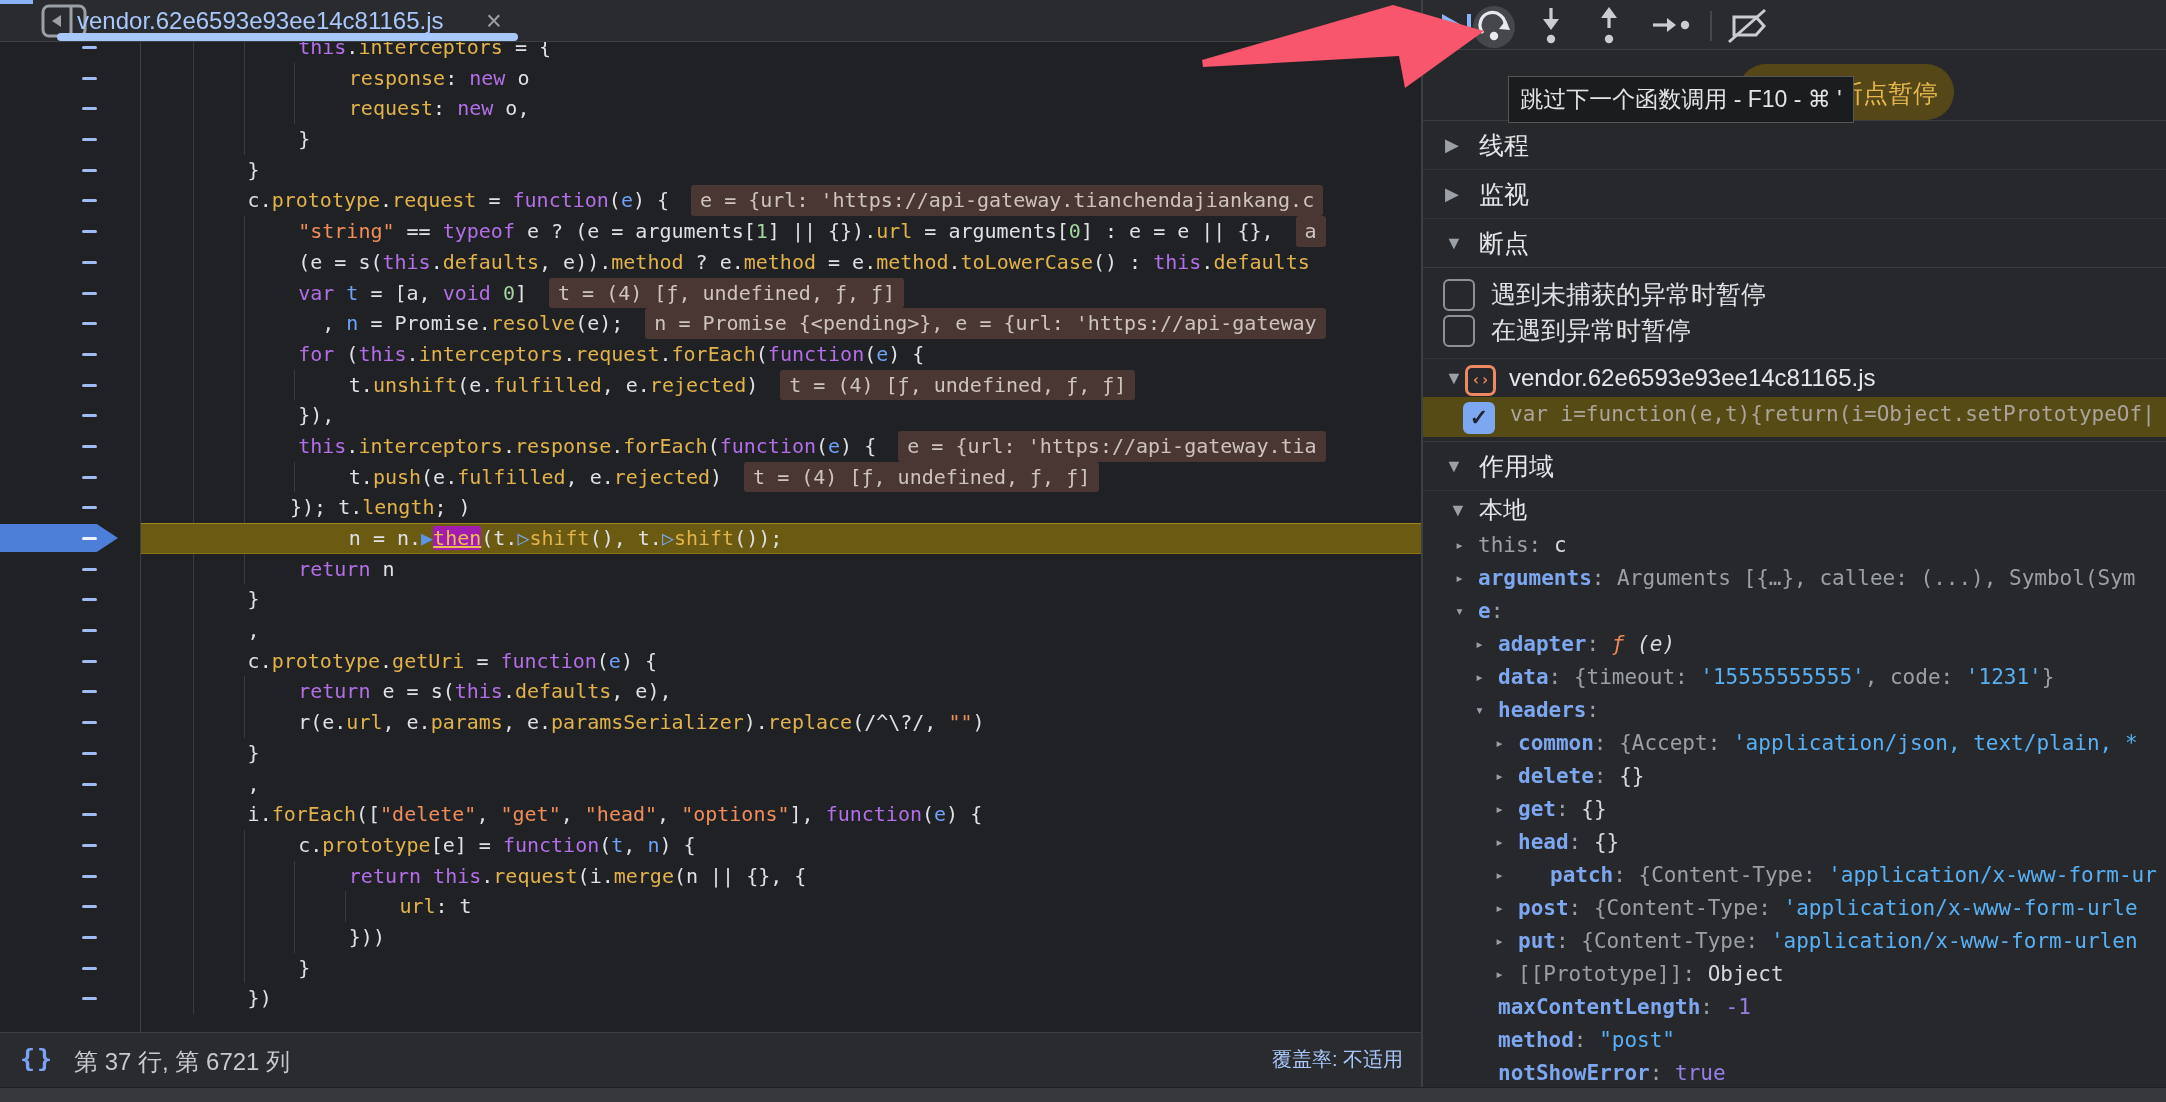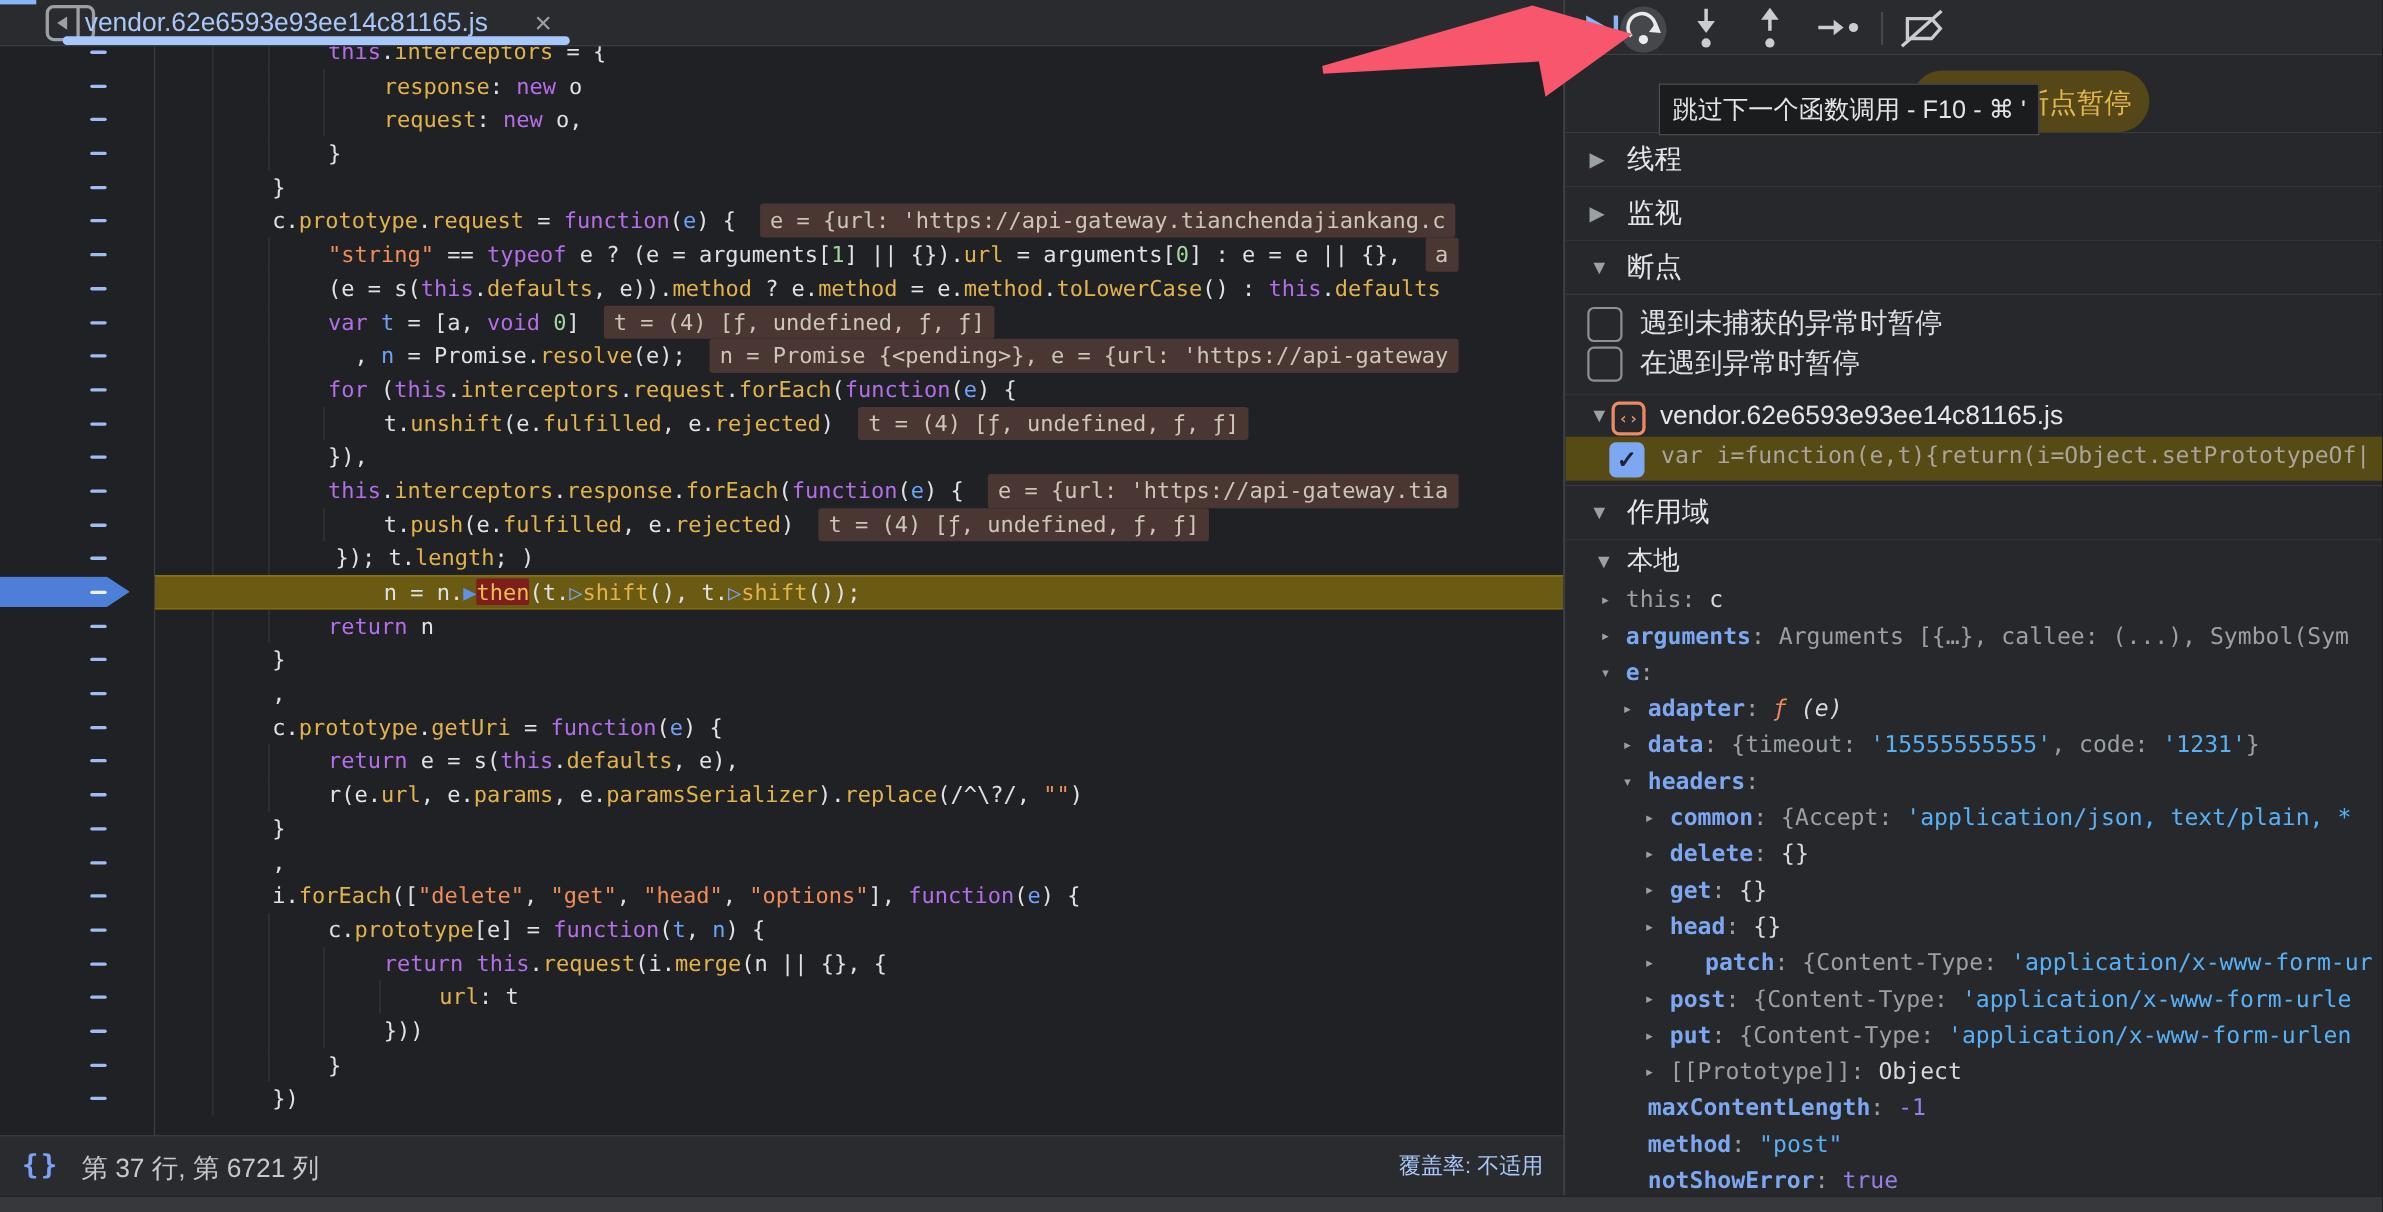--- a/index.html
+++ b/index.html
@@ -10,21 +10,21 @@
   #code-lines{position:absolute;left:0;top:32px;width:100%;}
   .code-line{position:relative;height:30.7px;white-space:pre;
              font-family:"DejaVu Sans Mono","Liberation Mono",monospace;font-size:20px;line-height:30.7px;color:#dfe1e5;}
   .guide{position:absolute;top:0;bottom:0;width:1px;background:#3a3b3e;}
   .gutter-dash{position:absolute;left:82px;top:14px;width:15px;height:3px;border-radius:2px;background:#9fbdf2;}
   .code-text{position:absolute;top:0;white-space:pre;}
   .eval-box{display:inline-block;background:#4a3733;color:#cdc5bc;border-radius:3px;padding:0 9px;margin-left:22px;}
   .tk-k{color:#b36ee8}.tk-p{color:#e2b34b}.tk-s{color:#ef8e5a}.tk-n{color:#a5d6a1}
   .tk-b{color:#6ea2f8}.tk-d{color:#dfe1e5}
   .tk-m{color:#5c93e8}.tk-o{color:#7aa7f0}
-  .tk-sel{background:#7f1d1d;color:#e8c050;border-radius:2px;}
+  .tk-sel{background:#a21caf;color:#e8c050;border-radius:2px;text-decoration:underline;}
   .code-line.paused .line-bg{position:absolute;left:140px;right:0;top:0;bottom:0;background:#6a5a12;
       border-top:1px solid #9c8420;border-bottom:1px solid #8a7410;}
   .paused-marker{position:absolute;left:0;top:1px;width:118px;height:28px;background:#4e7fd8;
       clip-path:polygon(0 0,82% 0,100% 50%,82% 100%,0 100%);}
   .code-line.paused .gutter-dash{background:#eef2f8;z-index:3;}
   
   #tab-bar{position:absolute;left:0;top:0;width:1421px;height:41px;background:#2a2b2e;border-bottom:1px solid #3c4043;z-index:5;}
   #corner-accent{position:absolute;left:0;top:0;width:33px;height:4px;background:#8ab4f8;}
   #nav-toggle{position:absolute;left:37px;top:2px;width:54px;height:38px;}
   #tab{position:absolute;left:60px;top:0;height:41px;}
@@ -89,21 +89,21 @@
         <div class="code-line"><span class="guide" style="left: 193px;"></span><span class="gutter-dash"></span><span class="code-text" style="left: 247.6px;"><span class="tk-d">c.</span><span class="tk-p">prototype</span><span class="tk-d">.</span><span class="tk-p">request</span><span class="tk-d"> = </span><span class="tk-k">function</span><span class="tk-d">(</span><span class="tk-b">e</span><span class="tk-d">) {</span><span class="eval-box">e = {url: 'https://api-gateway.tianchendajiankang.c</span></span></div>
         <div class="code-line"><span class="guide" style="left: 193px;"></span><span class="guide" style="left: 243.6px;"></span><span class="gutter-dash"></span><span class="code-text" style="left: 298.2px;"><span class="tk-s">"string"</span><span class="tk-d"> == </span><span class="tk-k">typeof</span><span class="tk-d"> e ? (e = arguments[</span><span class="tk-n">1</span><span class="tk-d">] || {}).</span><span class="tk-p">url</span><span class="tk-d"> = arguments[</span><span class="tk-n">0</span><span class="tk-d">] : e = e || {},</span><span class="eval-box">a</span></span></div>
         <div class="code-line"><span class="guide" style="left: 193px;"></span><span class="guide" style="left: 243.6px;"></span><span class="gutter-dash"></span><span class="code-text" style="left: 298.2px;"><span class="tk-d">(e = s(</span><span class="tk-k">this</span><span class="tk-d">.</span><span class="tk-p">defaults</span><span class="tk-d">, e)).</span><span class="tk-p">method</span><span class="tk-d"> ? e.</span><span class="tk-p">method</span><span class="tk-d"> = e.</span><span class="tk-p">method</span><span class="tk-d">.</span><span class="tk-p">toLowerCase</span><span class="tk-d">() : </span><span class="tk-k">this</span><span class="tk-d">.</span><span class="tk-p">defaults</span></span></div>
         <div class="code-line"><span class="guide" style="left: 193px;"></span><span class="guide" style="left: 243.6px;"></span><span class="gutter-dash"></span><span class="code-text" style="left: 298.2px;"><span class="tk-k">var</span><span class="tk-d"> </span><span class="tk-b">t</span><span class="tk-d"> = [a, </span><span class="tk-k">void</span><span class="tk-d"> </span><span class="tk-n">0</span><span class="tk-d">]</span><span class="eval-box">t = (4) [ƒ, undefined, ƒ, ƒ]</span></span></div>
         <div class="code-line"><span class="guide" style="left: 193px;"></span><span class="guide" style="left: 243.6px;"></span><span class="gutter-dash"></span><span class="code-text" style="left: 298.2px;"><span class="tk-d">  , </span><span class="tk-b">n</span><span class="tk-d"> = Promise.</span><span class="tk-p">resolve</span><span class="tk-d">(e);</span><span class="eval-box">n = Promise {&lt;pending&gt;}, e = {url: 'https://api-gateway</span></span></div>
         <div class="code-line"><span class="guide" style="left: 193px;"></span><span class="guide" style="left: 243.6px;"></span><span class="gutter-dash"></span><span class="code-text" style="left: 298.2px;"><span class="tk-k">for</span><span class="tk-d"> (</span><span class="tk-k">this</span><span class="tk-d">.</span><span class="tk-p">interceptors</span><span class="tk-d">.</span><span class="tk-p">request</span><span class="tk-d">.</span><span class="tk-p">forEach</span><span class="tk-d">(</span><span class="tk-k">function</span><span class="tk-d">(</span><span class="tk-b">e</span><span class="tk-d">) {</span></span></div>
         <div class="code-line"><span class="guide" style="left: 193px;"></span><span class="guide" style="left: 243.6px;"></span><span class="guide" style="left: 294.2px;"></span><span class="gutter-dash"></span><span class="code-text" style="left: 348.8px;"><span class="tk-d">t.</span><span class="tk-p">unshift</span><span class="tk-d">(e.</span><span class="tk-p">fulfilled</span><span class="tk-d">, e.</span><span class="tk-p">rejected</span><span class="tk-d">)</span><span class="eval-box">t = (4) [ƒ, undefined, ƒ, ƒ]</span></span></div>
         <div class="code-line"><span class="guide" style="left: 193px;"></span><span class="guide" style="left: 243.6px;"></span><span class="gutter-dash"></span><span class="code-text" style="left: 298.2px;"><span class="tk-d">}),</span></span></div>
         <div class="code-line"><span class="guide" style="left: 193px;"></span><span class="guide" style="left: 243.6px;"></span><span class="gutter-dash"></span><span class="code-text" style="left: 298.2px;"><span class="tk-k">this</span><span class="tk-d">.</span><span class="tk-p">interceptors</span><span class="tk-d">.</span><span class="tk-p">response</span><span class="tk-d">.</span><span class="tk-p">forEach</span><span class="tk-d">(</span><span class="tk-k">function</span><span class="tk-d">(</span><span class="tk-b">e</span><span class="tk-d">) {</span><span class="eval-box">e = {url: 'https://api-gateway.tia</span></span></div>
         <div class="code-line"><span class="guide" style="left: 193px;"></span><span class="guide" style="left: 243.6px;"></span><span class="guide" style="left: 294.2px;"></span><span class="gutter-dash"></span><span class="code-text" style="left: 348.8px;"><span class="tk-d">t.</span><span class="tk-p">push</span><span class="tk-d">(e.</span><span class="tk-p">fulfilled</span><span class="tk-d">, e.</span><span class="tk-p">rejected</span><span class="tk-d">)</span><span class="eval-box">t = (4) [ƒ, undefined, ƒ, ƒ]</span></span></div>
-        <div class="code-line"><span class="guide" style="left: 193px;"></span><span class="guide" style="left: 243.6px;"></span><span class="gutter-dash"></span><span class="code-text" style="left: 305px;"><span class="tk-d">}); t.</span><span class="tk-p">length</span><span class="tk-d">; )</span></span></div>
+        <div class="code-line"><span class="guide" style="left: 193px;"></span><span class="guide" style="left: 243.6px;"></span><span class="gutter-dash"></span><span class="code-text" style="left: 290px;"><span class="tk-d">}); t.</span><span class="tk-p">length</span><span class="tk-d">; )</span></span></div>
         <div class="code-line paused"><div class="line-bg"></div><div class="paused-marker"></div><span class="gutter-dash"></span><span class="code-text" style="left: 348.8px;"><span class="tk-d">n = n.</span><span class="tk-m">▶</span><span class="tk-sel">then</span><span class="tk-d">(t.</span><span class="tk-o">▷</span><span class="tk-p">shift</span><span class="tk-d">(), t.</span><span class="tk-o">▷</span><span class="tk-p">shift</span><span class="tk-d">());</span></span></div>
         <div class="code-line"><span class="guide" style="left: 193px;"></span><span class="guide" style="left: 243.6px;"></span><span class="gutter-dash"></span><span class="code-text" style="left: 298.2px;"><span class="tk-k">return</span><span class="tk-d"> n</span></span></div>
         <div class="code-line"><span class="guide" style="left: 193px;"></span><span class="gutter-dash"></span><span class="code-text" style="left: 247.6px;"><span class="tk-d">}</span></span></div>
         <div class="code-line"><span class="guide" style="left: 193px;"></span><span class="gutter-dash"></span><span class="code-text" style="left: 247.6px;"><span class="tk-d">,</span></span></div>
         <div class="code-line"><span class="guide" style="left: 193px;"></span><span class="gutter-dash"></span><span class="code-text" style="left: 247.6px;"><span class="tk-d">c.</span><span class="tk-p">prototype</span><span class="tk-d">.</span><span class="tk-p">getUri</span><span class="tk-d"> = </span><span class="tk-k">function</span><span class="tk-d">(</span><span class="tk-b">e</span><span class="tk-d">) {</span></span></div>
         <div class="code-line"><span class="guide" style="left: 193px;"></span><span class="guide" style="left: 243.6px;"></span><span class="gutter-dash"></span><span class="code-text" style="left: 298.2px;"><span class="tk-k">return</span><span class="tk-d"> e = s(</span><span class="tk-k">this</span><span class="tk-d">.</span><span class="tk-p">defaults</span><span class="tk-d">, e),</span></span></div>
         <div class="code-line"><span class="guide" style="left: 193px;"></span><span class="guide" style="left: 243.6px;"></span><span class="gutter-dash"></span><span class="code-text" style="left: 298.2px;"><span class="tk-d">r(e.</span><span class="tk-p">url</span><span class="tk-d">, e.</span><span class="tk-p">params</span><span class="tk-d">, e.</span><span class="tk-p">paramsSerializer</span><span class="tk-d">).</span><span class="tk-p">replace</span><span class="tk-d">(/^\?/, </span><span class="tk-s">""</span><span class="tk-d">)</span></span></div>
         <div class="code-line"><span class="guide" style="left: 193px;"></span><span class="gutter-dash"></span><span class="code-text" style="left: 247.6px;"><span class="tk-d">}</span></span></div>
         <div class="code-line"><span class="guide" style="left: 193px;"></span><span class="gutter-dash"></span><span class="code-text" style="left: 247.6px;"><span class="tk-d">,</span></span></div>
         <div class="code-line"><span class="guide" style="left: 193px;"></span><span class="gutter-dash"></span><span class="code-text" style="left: 247.6px;"><span class="tk-d">i.</span><span class="tk-p">forEach</span><span class="tk-d">([</span><span class="tk-s">"delete"</span><span class="tk-d">, </span><span class="tk-s">"get"</span><span class="tk-d">, </span><span class="tk-s">"head"</span><span class="tk-d">, </span><span class="tk-s">"options"</span><span class="tk-d">], </span><span class="tk-k">function</span><span class="tk-d">(</span><span class="tk-b">e</span><span class="tk-d">) {</span></span></div>

